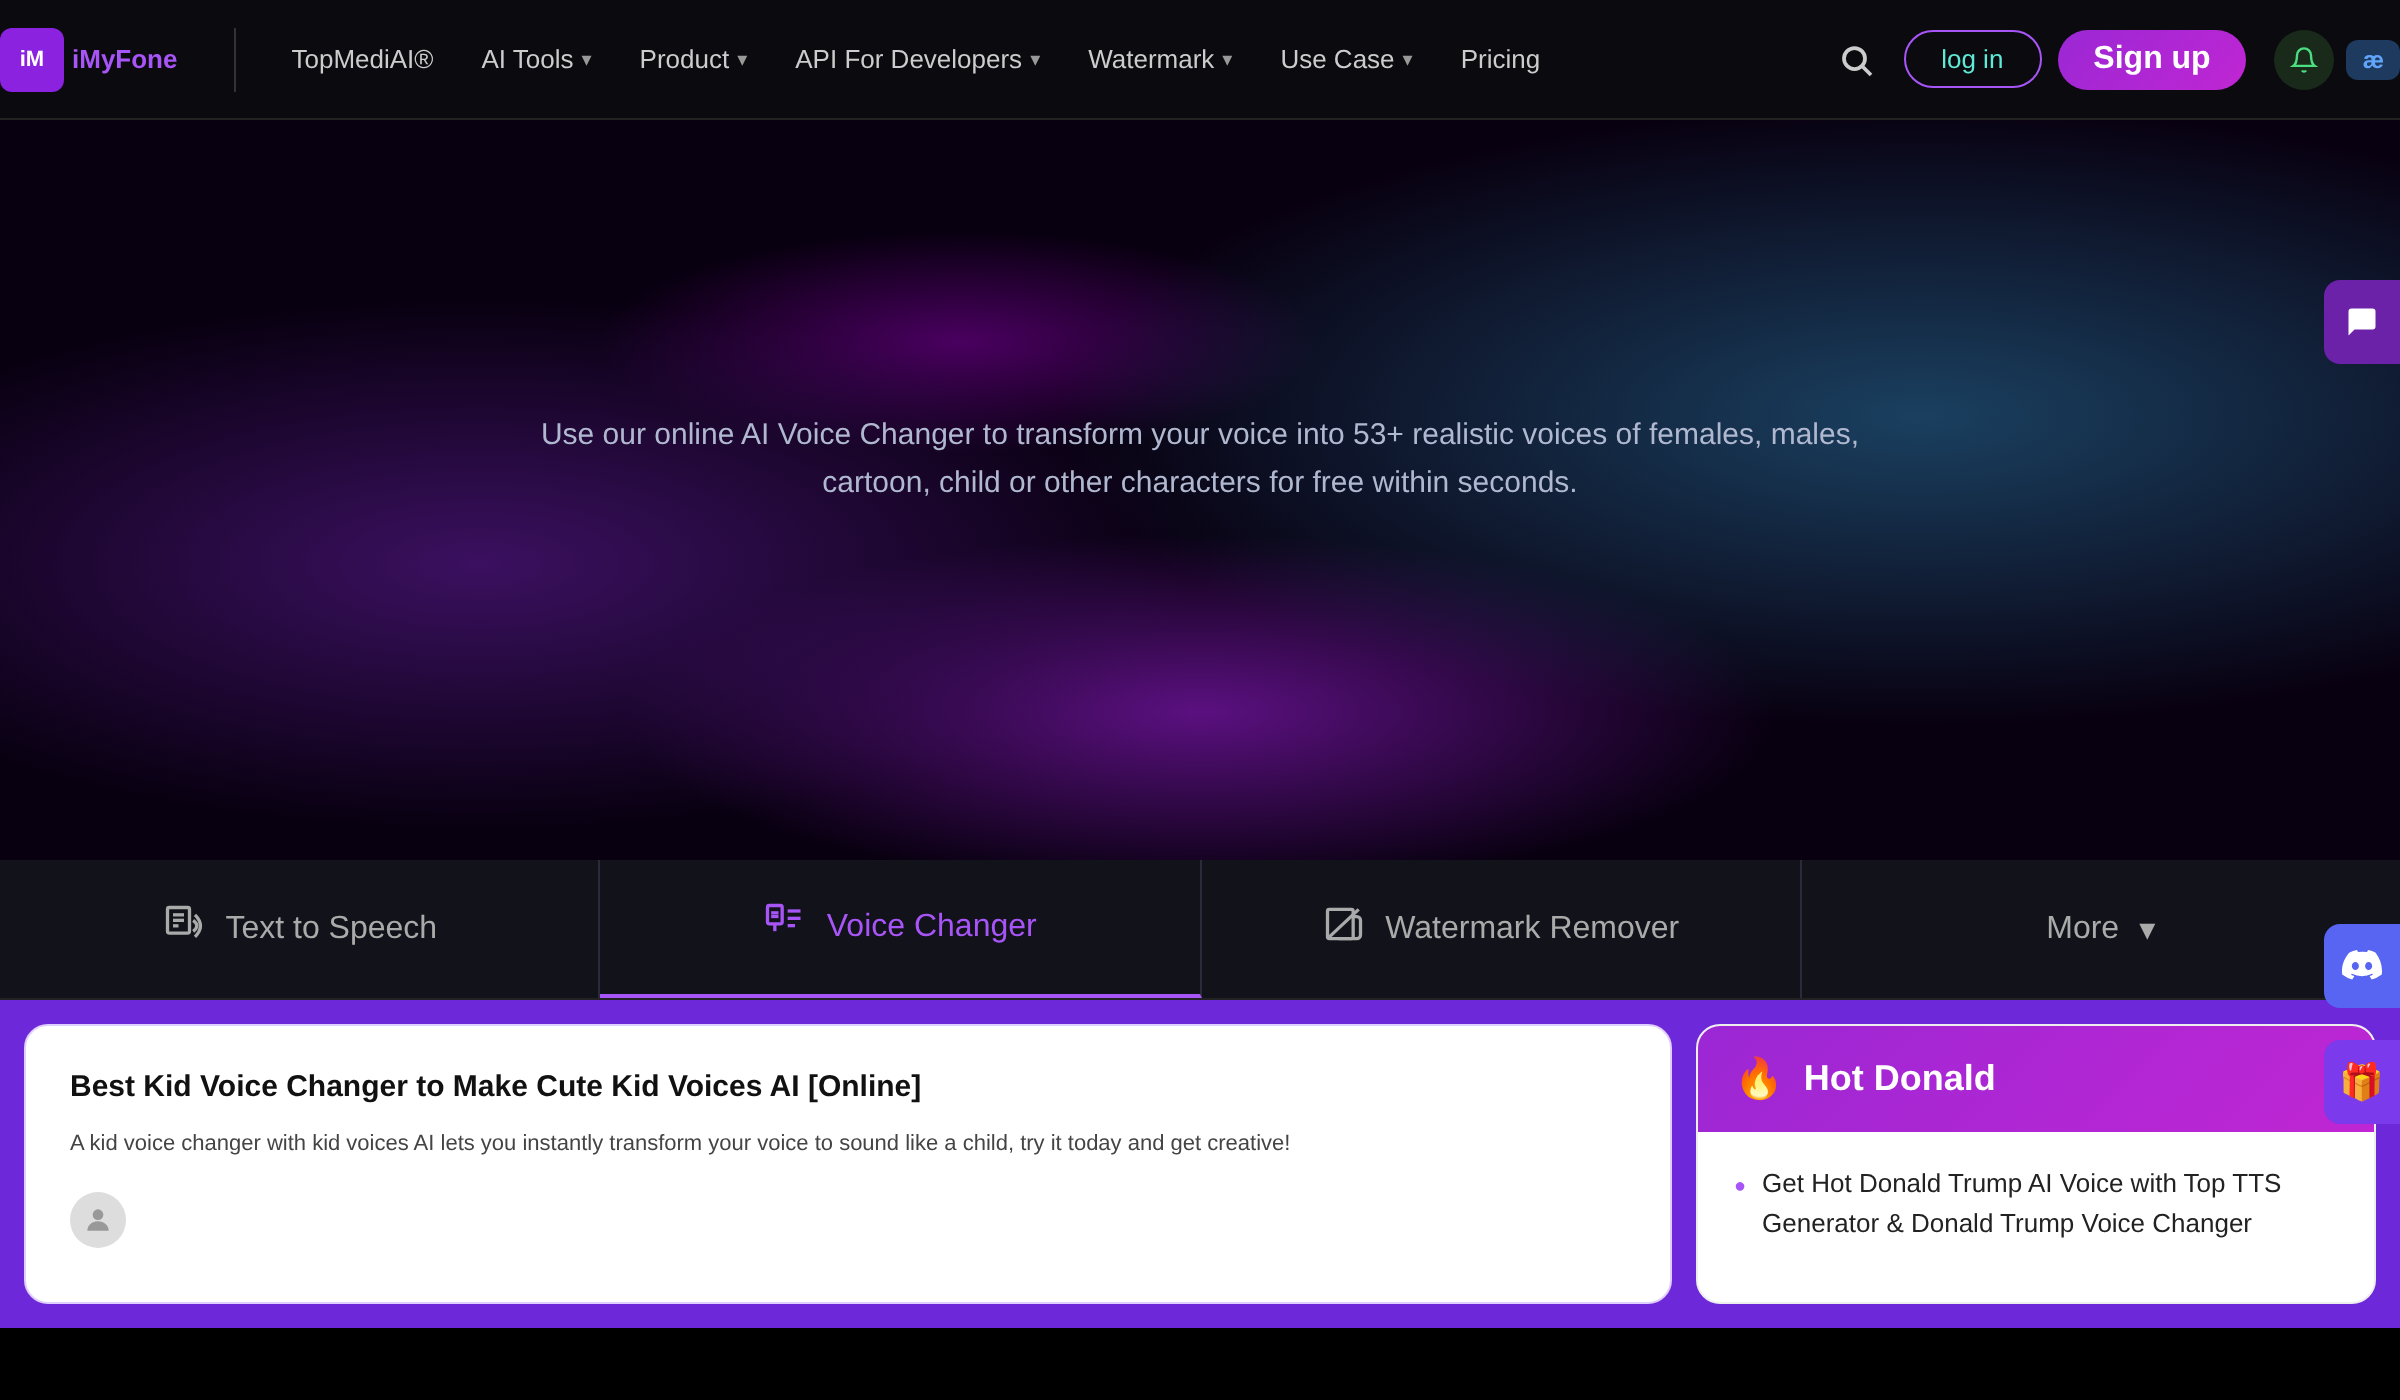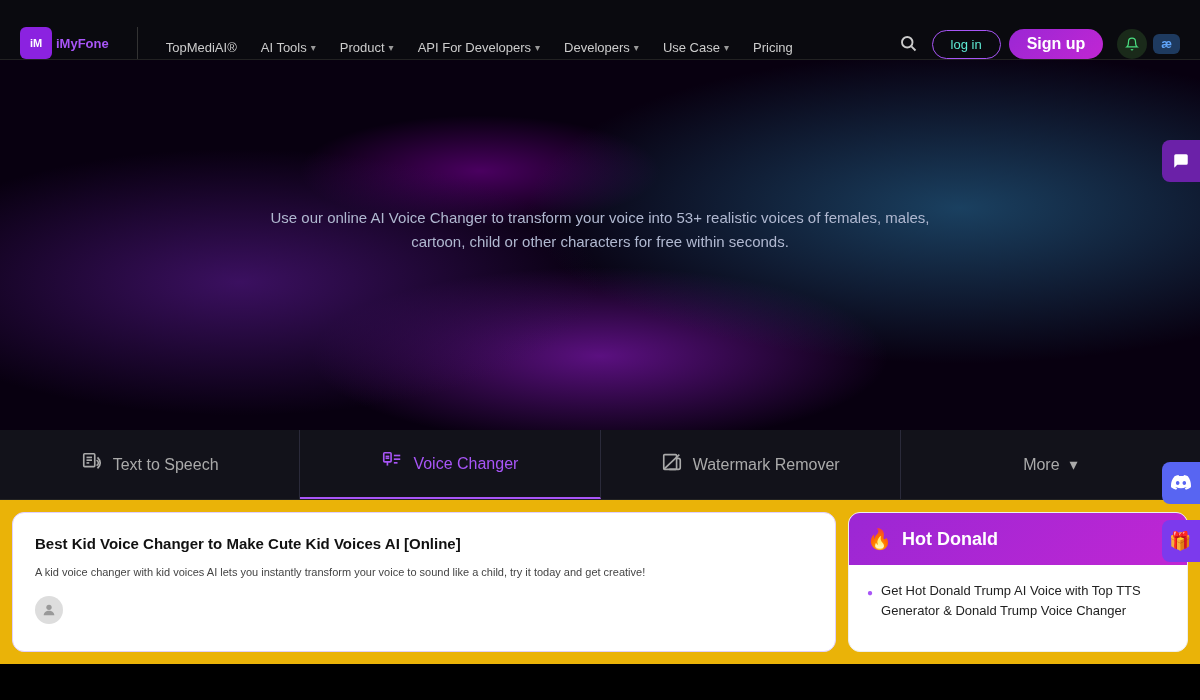--- a/index.html
+++ b/index.html
@@ -1,22 +1,22 @@
 <!DOCTYPE html>
 <html><head>
   <meta charset="utf-8">
   <style>
     * { margin: 0; padding: 0; box-sizing: border-box; }
     body { font-family: -apple-system, BlinkMacSystemFont, 'Segoe UI', sans-serif; width: 1200px; height: 700px; overflow: hidden; background: #000; }
 
     
     .navbar {
-      display: flex; align-items: flex-end; height: 60px;
+      display: flex; align-items: center; height: 60px;
       background: #0a0a0f; border-bottom: 1px solid #222;
-      padding: 0 20px; gap: 8px; position: relative; z-index: 10;
+      padding: 0 0; gap: 8px; position: relative; z-index: 10;
     }
     .logo-area { display: flex; align-items: center; gap: 0; margin-right: 8px; }
     .logo-box {
       background: #8b22e0; border-radius: 6px; width: 32px; height: 32px;
       display: flex; align-items: center; justify-content: center;
       font-size: 11px; font-weight: 900; color: #fff;
     }
     .logo-text { color: #fff; font-size: 13px; font-weight: 700; margin-left: 4px; }
     .logo-text span { color: #a855f7; }
     .divider-v { width: 1px; height: 32px; background: #333; margin: 0 12px; }
@@ -91,21 +91,21 @@
       flex: 1; display: flex; align-items: center; justify-content: center;
       gap: 10px; cursor: pointer; border-right: 1px solid #2a2a3a;
       color: #aaa; font-size: 16px; font-weight: 500; transition: color 0.2s;
     }
     .tool-item:last-child { border-right: none; }
     .tool-item.active { color: #a855f7; border-bottom: 2px solid #a855f7; }
     .tool-icon { font-size: 20px; }
 
     
     .content-row {
-      display: flex; background: #eab308; height: 164px;
+      display: flex; background: #6d28d9; height: 164px;
     }
 
     
     .left-card {
       flex: 1; background: #fff; margin: 12px; border-radius: 12px;
       padding: 20px 22px; border: 1.5px solid #e0d0ff; position: relative;
       overflow: hidden;
     }
     .left-card-title {
       font-size: 15px; font-weight: 700; color: #111; margin-bottom: 10px;
@@ -180,21 +180,21 @@
   </div>
   <div class="nav-item">
     <span>Product</span>
     <span class="chevron">▾</span>
   </div>
   <div class="nav-item">
     <span>API For Developers</span>
     <span class="chevron">▾</span>
   </div>
   <div class="nav-item">
-    <span>Developers</span>
+    <span>Watermark</span>
     <span class="chevron">▾</span>
   </div>
   <div class="nav-item">
     <span>Use Case</span>
     <span class="chevron">▾</span>
   </div>
   <div class="nav-item">
     <span>Pricing</span>
   </div>
 

